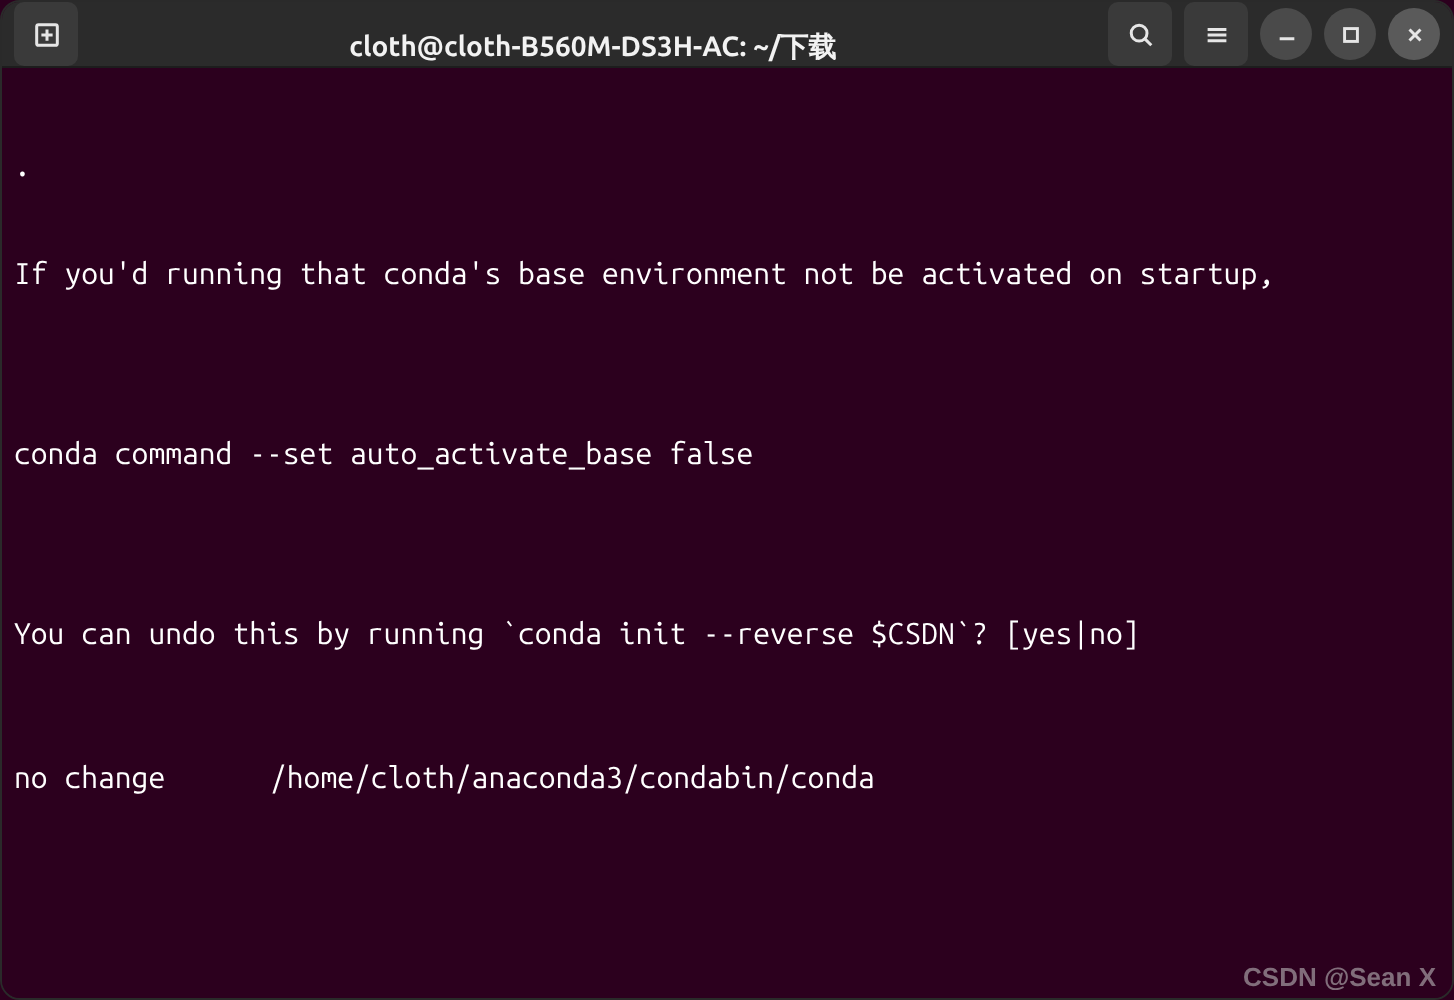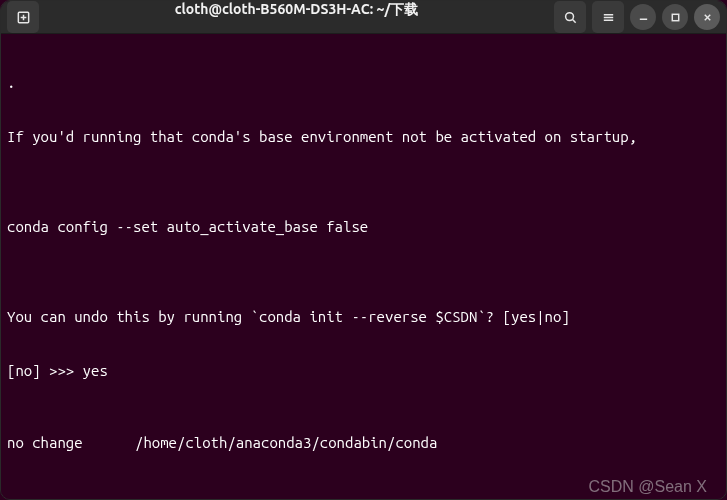--- a/index.html
+++ b/index.html
@@ -15,21 +15,21 @@
     border: 1px solid #2a2a2a;
     border-radius: 10px;
     overflow: hidden;
     display: flex; flex-direction: column;
     background: #2c001e;
     box-shadow: 0 0 0 1px rgba(255,255,255,.05) inset;
   }
   .titlebar {
     height: 42px;
     background: #2b2b2b;
-    display: flex; align-items: flex-start;
+    display: flex; align-items: flex-end;
     padding: 0 6px;
     gap: 6px;
     color: #e6e6e6;
     font-size: 14px;
     border-bottom: 1px solid #1d1d1d;
   }
   .tb-left, .tb-right { display: flex; align-items: center; gap: 6px; }
   .tb-left { flex: 0 0 auto; }
   .tb-spacer-l, .tb-spacer-r { flex: 1 1 auto; }
   .tb-title { flex: 0 0 auto; font-weight: 600; color: #f2f2f2; }
@@ -58,25 +58,26 @@
     padding: 4px 6px 2px 6px;
     white-space: pre;
     overflow: hidden;
   }
   .term-line { white-space: pre; }
   .nc-row { display: flex; }
   .nc-label { width: 128px; flex: 0 0 128px; }
   .nc-path { white-space: pre; }
   .watermark {
     position: absolute;
-    right: 20px; bottom: 4px;
-    font-size: 16px;
+    right: 9px; bottom: 4px;
+    font-size: 13px;
     color: rgba(200,200,200,.55);
     font-family: "Segoe UI", sans-serif;
     pointer-events: none;
+    font-weight: bold;
   }
 </style>
 </head>
 <body>
 
 <div class="window">
   <div class="titlebar">
     <div class="tb-left">
       <div class="tb-btn boxed">
         <svg viewBox="0 0 16 16">
@@ -119,24 +120,23 @@
             <line x1="9" y1="3" x2="3" y2="9"></line>
           </svg>
       </div>
     </div>
   </div>
 
   <div class="terminal">
     <div class="term-line">.</div>
     <div class="term-line">If you'd running that conda's base environment not be activated on startup,</div>
     <div class="term-line"></div>
-    <div class="term-line">conda config --set auto_activate_base false</div>
+    <div class="term-line">conda command --set auto_activate_base false</div>
     <div class="term-line"></div>
     <div class="term-line">You can undo this by running `conda init --reverse $CSDN`? [yes|no]</div>
-    <div class="term-line">[no] &gt;&gt;&gt; yes</div>
 
     <div class="nc-row"><span class="nc-label">no change</span><span class="nc-path">/home/cloth/anaconda3/condabin/conda</span></div>
     
     
     
     
     
     
     
     

